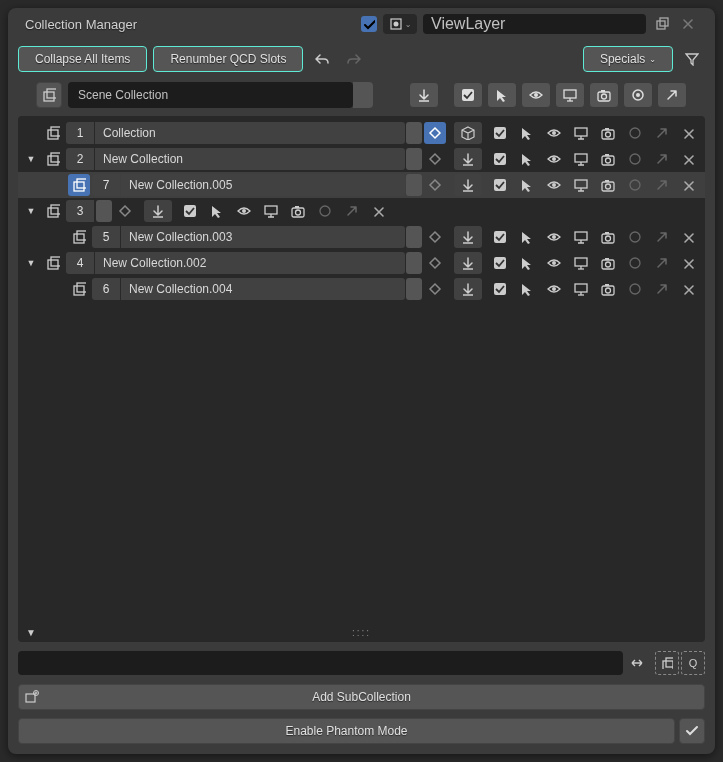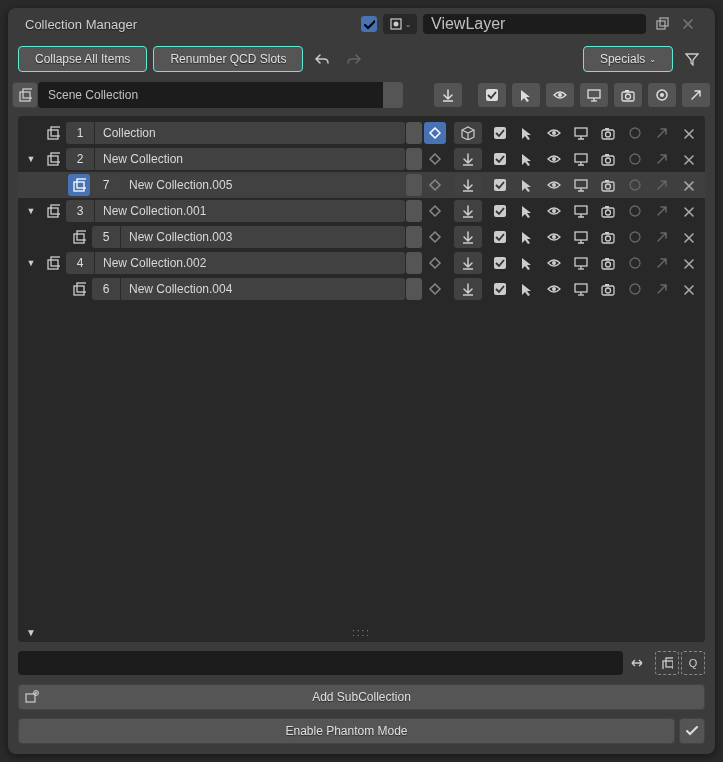--- a/index.html
+++ b/index.html
@@ -16,21 +16,21 @@
 
 
 .toolbar { display: flex; align-items: center; padding: 6px 10px; gap: 6px; }
 .btn { background: #555; border: 1px solid #5eead4; border-radius: 4px; color: #e0e0e0; font-size: 12px; padding: 5px 16px; cursor: pointer; text-shadow: 0 1px 1px rgba(0,0,0,0.6); }
 .spacer { flex: 1; }
 .icon-btn { width: 26px; height: 26px; background: #555; border: 1px solid #444; border-radius: 4px; display: flex; align-items: center; justify-content: center; color: #ccc; cursor: pointer; }
 .icon-btn.flat { background: transparent; border: none; }
 .specials-btn { display: flex; align-items: center; gap: 4px; }
 
 
-.scene-row { display: flex; align-items: center; padding: 4px 4px; gap: 0; }
+.scene-row { display: flex; align-items: center; padding: 4px 28px; gap: 6px; }
 .scene-icon { width: 26px; height: 26px; background: #555; border: 1px solid #444; border-radius: 4px; display: flex; align-items: center; justify-content: center; }
 .scene-input { flex: 1; height: 26px; background: #1c1c1c; border: none; border-radius: 4px; color: #c0c0c0; padding: 0 10px; font-size: 12px; }
 .scene-end { width: 20px; height: 26px; background: #555; border-radius: 0 4px 4px 0; margin-left: -6px; }
 .header-toggles { display: flex; gap: 4px; margin-left: 30px; }
 .toggle-cell { width: 30px; height: 26px; background: #545454; border: 1px solid #3a3a3a; border-radius: 4px; display: flex; align-items: center; justify-content: center; color: #ddd; }
 
 
 .tree { flex: 1; background: #282828; border-radius: 4px; margin: 4px 10px; padding: 4px 0; overflow-y: auto; position: relative; }
 .tree-row { display: flex; align-items: center; height: 26px; padding: 0 4px; gap: 0; }
 .tree-row.highlighted { background: #3f3f3f; }
@@ -454,21 +454,20 @@
       </div>
       <div class="tree-row">
         <div class="indent-0"></div>
         <div class="expand">▼</div>
         <div class="collection-icon">
           <svg width="14" height="14">
             <use href="#i-box"></use>
           </svg>
         </div>
         <div class="slot-num">3</div>
-        <div class="row-name">New Collection.001</div>
         <div class="row-end"></div>
         <div class="row-diamond">
           <svg width="14" height="14" style="color:#888">
             <use href="#i-diamond"></use>
           </svg>
         </div>
         <div class="row-action">
           <svg width="14" height="14">
             <use href="#i-down"></use>
           </svg>

